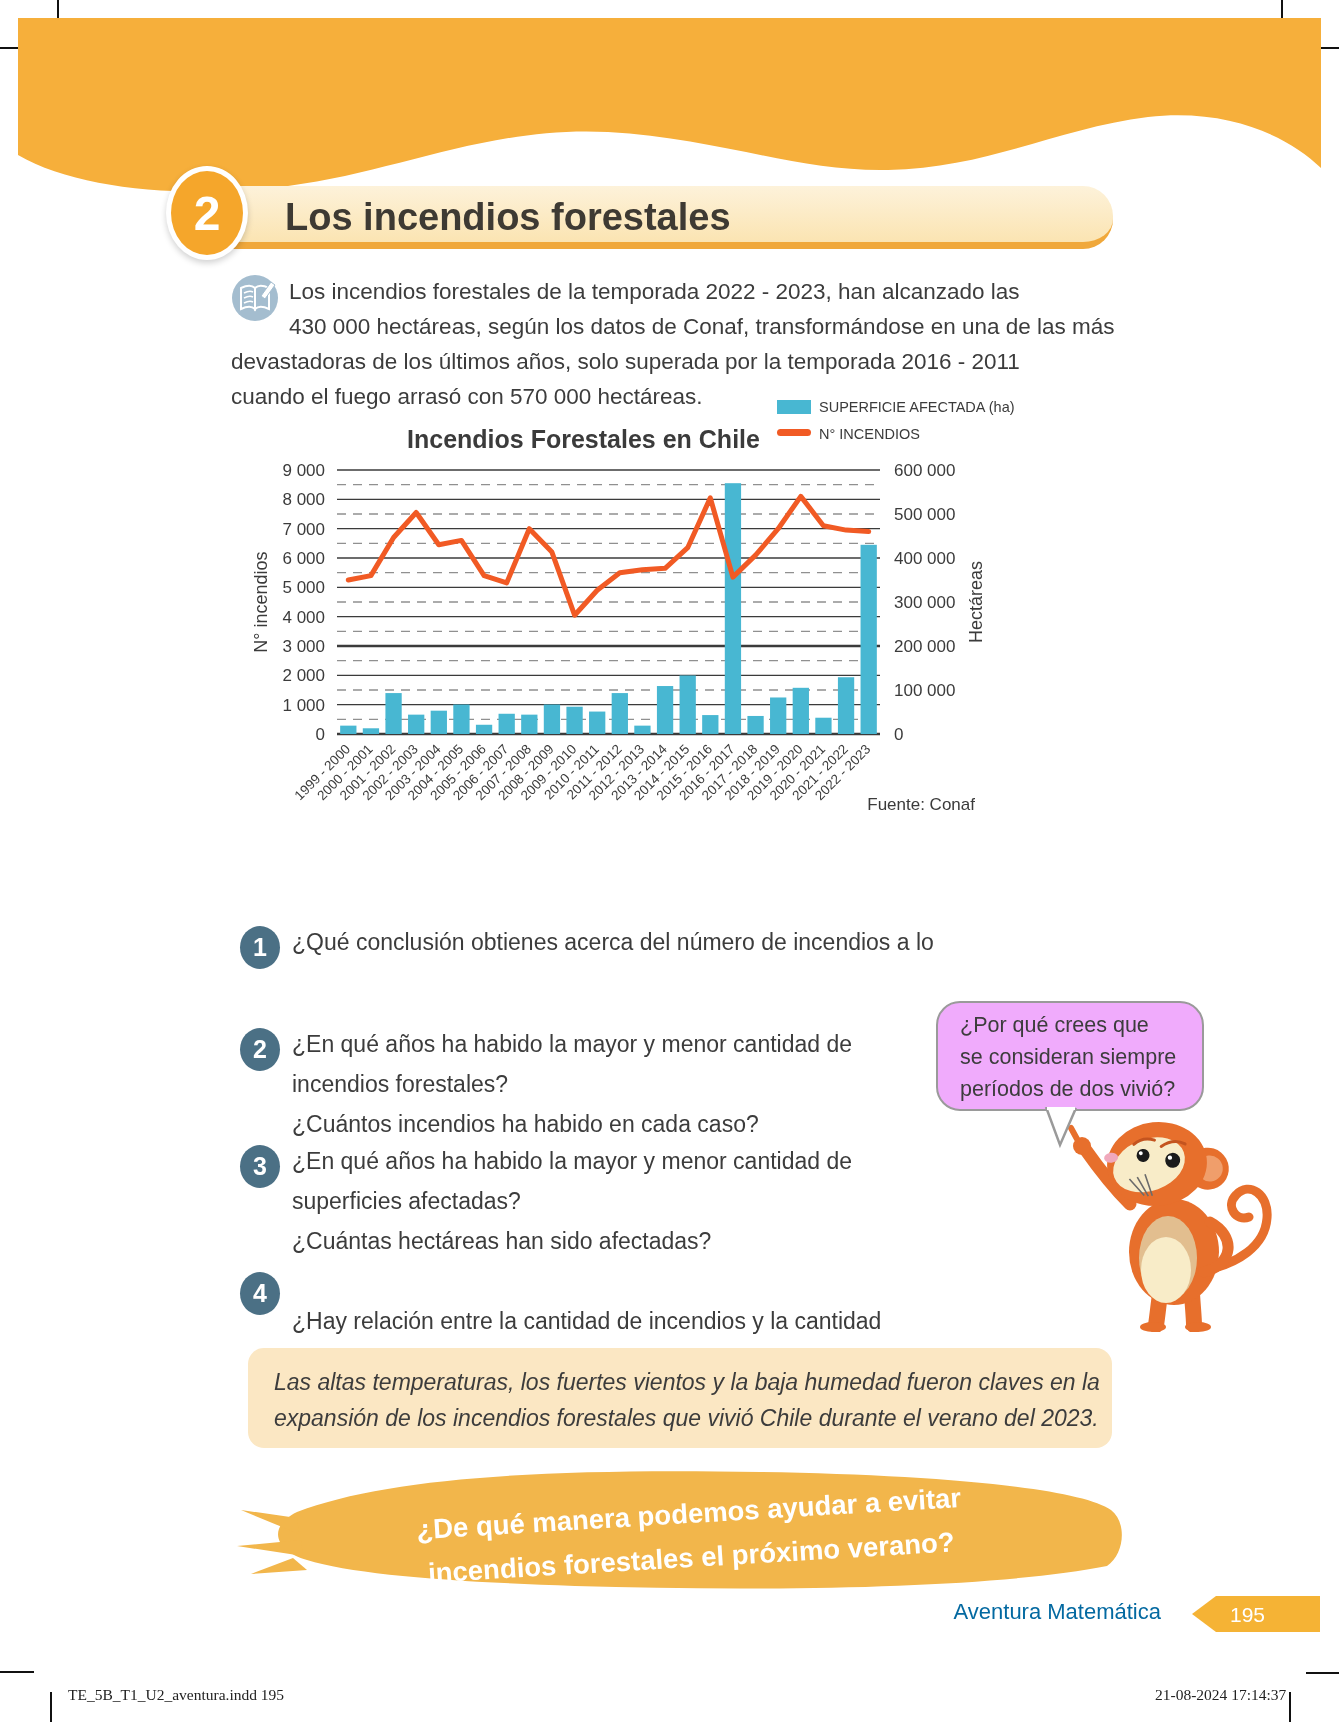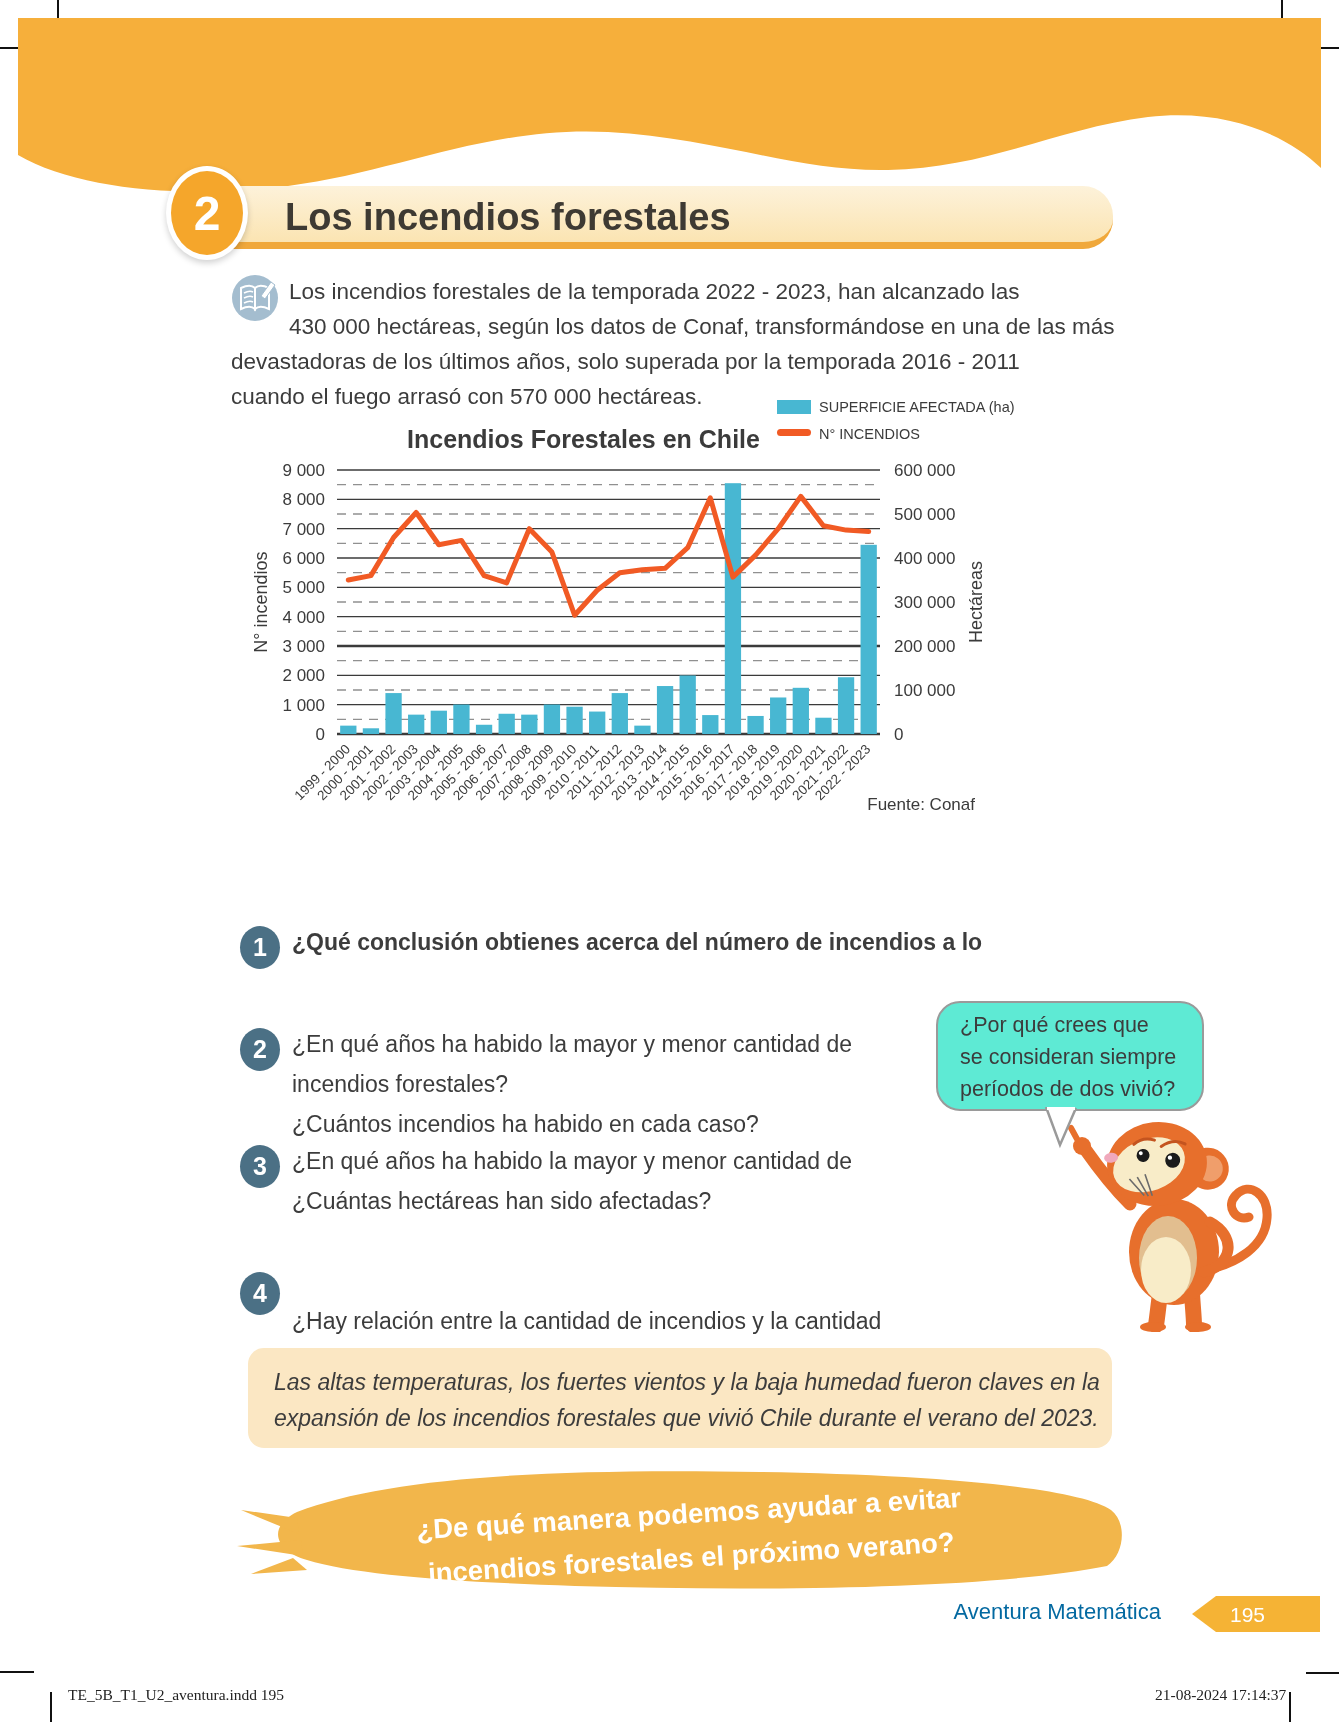--- a/index.html
+++ b/index.html
@@ -22,21 +22,21 @@
   .intro .line{white-space:nowrap;}
   .bookicon{float:left;width:50px;height:48px;margin-right:8px;}
   
   #chart-svg text{font-family:"Liberation Sans",sans-serif;}
   
   .qcircle{position:absolute;width:40px;height:43px;border-radius:50%;background:#4B7085;
         display:flex;align-items:center;justify-content:center;color:#fff;font-size:25px;font-weight:bold;}
   .qtext{position:absolute;font-size:23px;line-height:40px;color:#3c3c3c;}
   .qtext .line{white-space:nowrap;display:block;}
   
-  .bubble{position:absolute;left:936px;top:1001px;width:268px;height:110px;background:#5eead4;
+  .bubble{position:absolute;left:936px;top:1001px;width:268px;height:110px;background:#f0abfc;
         border:2.5px solid #9a9a9a;border-radius:24px;padding:6px 0 0 22px;box-sizing:border-box;
         font-size:21.5px;line-height:32px;z-index:2;}
   .bubble .line{white-space:nowrap;display:block;}
   .bubble-tail{position:absolute;left:1042px;top:1107px;z-index:3;}
   
   .note{position:absolute;left:248px;top:1348px;width:864px;height:100px;background:#FBE7C3;
         border-radius:16px;box-sizing:border-box;padding:16px 0 0 26px;font-size:23px;line-height:36px;font-style:italic;}
   .note .line{white-space:nowrap;display:block;}
   
   .banner-text{position:absolute;left:300px;top:1492px;width:780px;text-align:center;
@@ -177,38 +177,39 @@
       <rect x="552" y="37" width="34" height="7" rx="3.5" fill="#F15A24"></rect>
       <text x="594" y="47" font-size="14.5" fill="#3b3b3b">N° INCENDIOS</text>
       <text transform="translate(42,210) rotate(-90)" text-anchor="middle" font-size="18" fill="#3b3b3b">N° incendios</text>
       <text transform="translate(757,210) rotate(-90)" text-anchor="middle" font-size="18" fill="#3b3b3b">Hectáreas</text>
       <text x="750" y="418" text-anchor="end" font-size="17" fill="#3b3b3b">Fuente: Conaf</text>
     </svg>
 
   <div class="qcircle" style="left:240px;top:926px;">
     <span>1</span>
     </div>
-  <div class="qtext" style="left:292px;top:922px;font-weight:bold;">
+  <div class="qtext" style="left:292px;top:922px;">
     <span class="line">¿Qué conclusión obtienes acerca del número de incendios a lo</span>
   </div>
 
   <div class="qcircle" style="left:240px;top:1028px;">
     <span>2</span>
     </div>
   <div class="qtext" style="left:292px;top:1024px;">
     <span class="line">¿En qué años ha habido la mayor y menor cantidad de</span>
     <span class="line">incendios forestales?</span>
     <span class="line">¿Cuántos incendios ha habido en cada caso?</span>
   </div>
 
   <div class="qcircle" style="left:240px;top:1145px;">
     <span>3</span>
     </div>
   <div class="qtext" style="left:292px;top:1141px;">
     <span class="line">¿En qué años ha habido la mayor y menor cantidad de</span>
+    <span class="line">superficies afectadas?</span>
     <span class="line">¿Cuántas hectáreas han sido afectadas?</span>
   </div>
 
   <div class="qcircle" style="left:240px;top:1272px;">
     <span>4</span>
     </div>
   <div class="qtext" style="left:292px;top:1268px;margin-top:33px;">
     <span class="line">¿Hay relación entre la cantidad de incendios y la cantidad</span>
     <span class="line">de superficies afectadas? Justifica.</span>
   </div>

